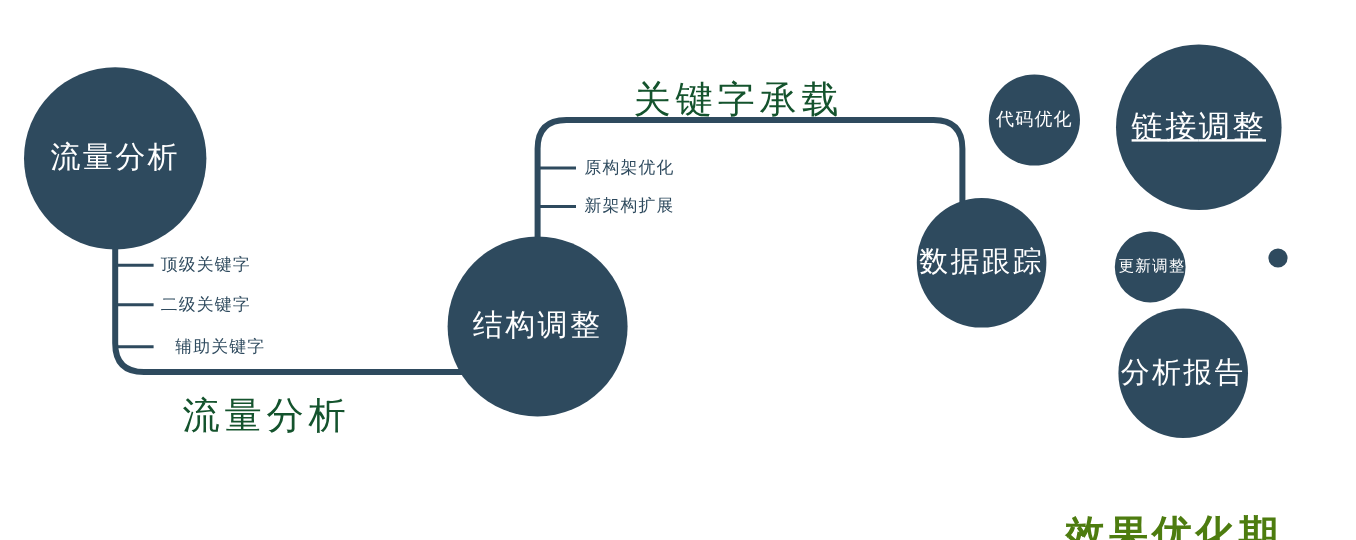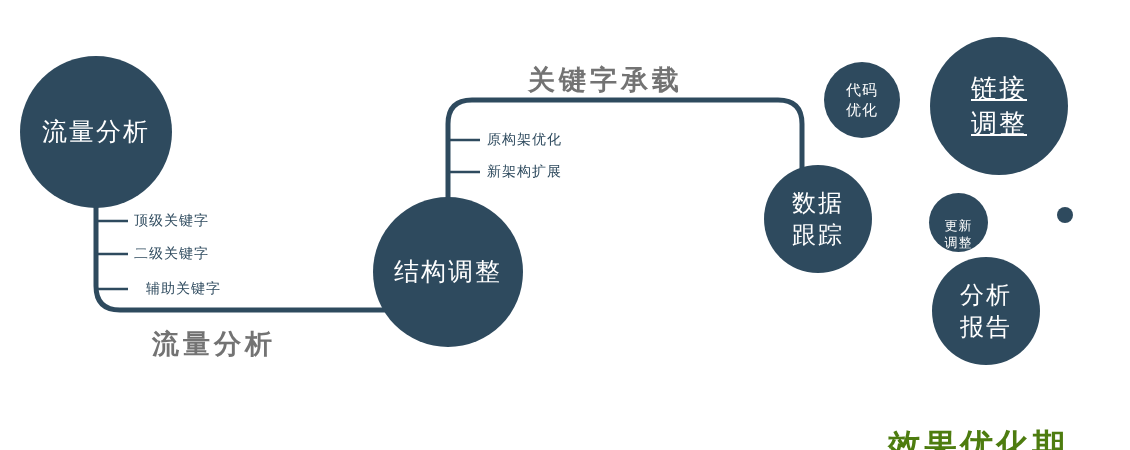--- a/index.html
+++ b/index.html
@@ -17,21 +17,21 @@
   .connectors {
     position: absolute;
     left: 0; top: 0;
   }
   .circle {
     position: absolute;
     border-radius: 50%;
     background: #2e4a5e;
     color: #ffffff;
     display: flex;
-    flex-direction: column;
+    flex-direction: row;
     align-items: center;
     justify-content: center;
     text-align: center;
     letter-spacing: 2px;
     line-height: 1.35;
     user-select: none;
   }
   .node-traffic   { left: 20px;  top: 56px;  width: 152px; height: 152px; font-size: 25px; }
   .node-structure { left: 373px; top: 197px; width: 150px; height: 150px; font-size: 25px; }
   .node-tracking  { left: 764px; top: 165px; width: 108px; height: 108px; font-size: 24px; }
@@ -53,23 +53,23 @@
     letter-spacing: 1px;
     white-space: nowrap;
   }
   .bl-t0 { left: 134px; top: 212px; }
   .bl-t1 { left: 134px; top: 245px; }
   .bl-t2 { left: 134px; top: 280px; margin-left: 12px; }
   .bl-s0 { left: 487px; top: 131px; }
   .bl-s1 { left: 487px; top: 163px; }
   .edge-label {
     position: absolute;
-    color: #737373;
-    font-size: 27px;
-    font-weight: 700;
+    color: #14532d;
+    font-size: 31px;
+    font-weight: 400;
     letter-spacing: 4px;
     white-space: nowrap;
   }
   .el-keyword { left: 528px; top: 62px; }
   .el-userbase { left: 152px; top: 326px; }
   .caption {
     position: absolute;
     left: 888px; top: 401px;
     color: #4d7c0f;
     font-size: 33px;

